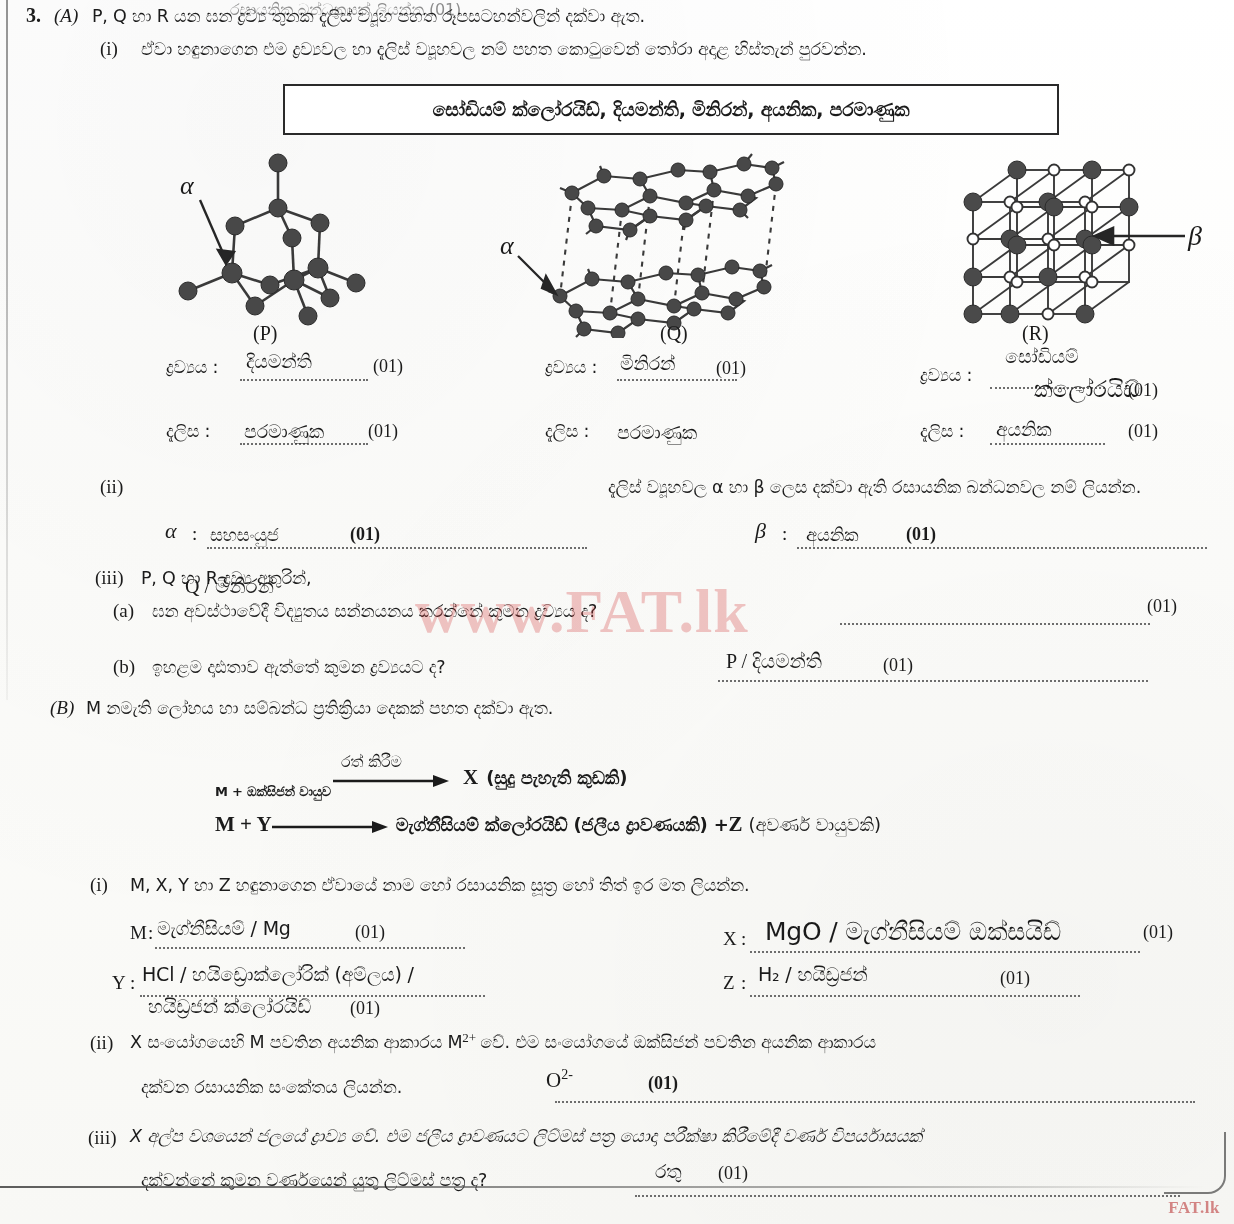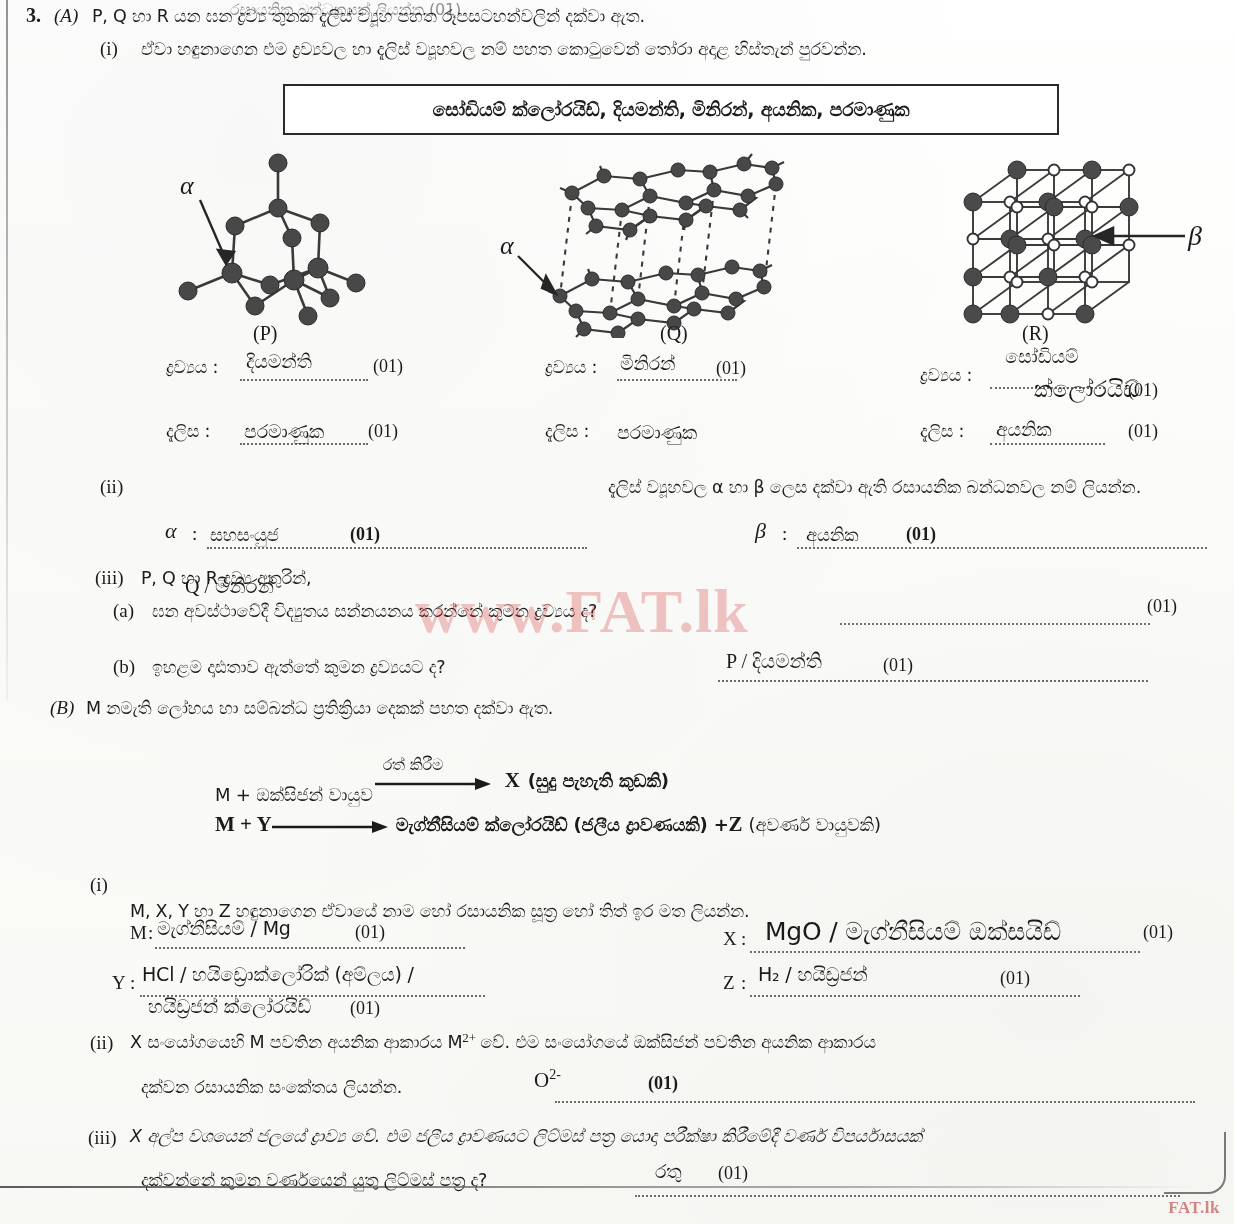--- a/index.html
+++ b/index.html
@@ -423,21 +423,21 @@
   <div class="abs" style="left:113px; top:656px; font-size:19px;">(b)</div>
   <div class="abs sin" style="left:152px; top:657px; width:560px;">ඉහළම දෘඪතාව ඇත්තේ කුමන ද්‍රව්‍යයට ද?</div>
   <span class="abs dots" style="left:718px; top:679px; width:430px;"></span>
   <div class="abs ansSerif" style="left:726px; top:650px; font-size:20px;">P / දියමන්ති</div>
   <div class="abs mark" style="left:883px; top:655px;">(01)</div>
 
   <div class="abs ital" style="left:50px; top:697px; font-size:19px;">(B)</div>
   <div class="abs sin" style="left:86px; top:698px; width:1000px;">M නමැති ලෝහය හා සම්බන්ධ ප්‍රතික්‍රියා දෙකක් පහත දක්වා ඇත.</div>
 
   <div class="abs" style="left:215px; top:755px; display:flex; align-items:center;">
-    <span class="sin" style="font-weight:normal; font-size:18px;margin-top:29px;">M + ඔක්සිජන් වායුව</span>
+    <span class="sin" style="font-weight:bold; font-size:13px;margin-top:29px;">M + ඔක්සිජන් වායුව</span>
     <span style="position:relative; display:inline-block; width:120px; height:34px; margin:0 2px;">
       <span class="sin" style="position:absolute; left:8px; top:-9px; font-size:16px;">රත් කිරීම</span>
       <svg width="120" height="20" viewBox="0 0 120 20" style="position:absolute; left:0; top:12px;">
         <line x1="0" y1="8" x2="104" y2="8" stroke="#1b1b1b" stroke-width="2.4"></line>
         <polygon points="116,8 100,2 100,14" fill="#1b1b1b"></polygon>
       </svg>
     </span>
     <span style="font-weight:bold; font-size:21px; margin-left:8px;">X</span>
     <span class="sin" style="margin-left:8px; font-size:18px;font-weight:bold;">(සුදු පැහැති කුඩකි)</span>
   </div>
@@ -449,21 +449,21 @@
         <line x1="0" y1="12" x2="104" y2="12" stroke="#1b1b1b" stroke-width="2.4"></line>
         <polygon points="116,12 100,6 100,18" fill="#1b1b1b"></polygon>
       </svg>
     </span>
     <span class="sin" style="font-weight:bold; font-size:18px; margin-left:4px;">මැග්නීසියම් ක්ලෝරයිඩ් (ජලීය ද්‍රාවණයකි) + </span>
     <span style="font-weight:bold; font-size:21px;">Z</span>
     <span class="sin" style="margin-left:6px; font-size:18px;">(අවර්ණ වායුවකි)</span>
   </div>
 
   <div class="abs" style="left:90px; top:874px; font-size:19px;">(i)</div>
-  <div class="abs sin" style="left:130px; top:875px; width:1060px;margin-top:26px;">M, X, Y හා Z හඳුනාගෙන ඒවායේ නාම හෝ රසායනික සූත්‍ර හෝ තිත් ඉර මත ලියන්න.</div>
+  <div class="abs sin" style="left:130px; top:875px; width:1060px;">M, X, Y හා Z හඳුනාගෙන ඒවායේ නාම හෝ රසායනික සූත්‍ර හෝ තිත් ඉර මත ලියන්න.</div>
 
   <div class="abs" style="left:130px; top:922px; font-size:19px;">M</div>
   <div class="abs" style="left:148px; top:922px; font-size:19px;">:</div>
   <span class="abs dots" style="left:155px; top:946px; width:310px;"></span>
   <div class="abs sin ans" style="left:157px; top:917px; font-size:19px;">මැග්නීසියම් / Mg</div>
   <div class="abs mark" style="left:355px; top:922px;">(01)</div>
 
   <div class="abs" style="left:723px; top:928px; font-size:19px;">X</div>
   <div class="abs" style="left:741px; top:928px; font-size:19px;">:</div>
   <span class="abs dots" style="left:750px; top:950px; width:390px;"></span>
@@ -483,21 +483,21 @@
   <div class="abs sin ans" style="left:758px; top:963px; font-size:19px;">H₂ / හයිඩ්‍රජන්</div>
   <div class="abs mark" style="left:1000px; top:968px;">(01)</div>
 
   <div class="abs" style="left:90px; top:1032px; font-size:19px;">(ii)</div>
   <div class="abs" style="left:130px; top:1030px; width:1090px;">
     <span class="sin">X සංයෝගයෙහි M පවතින අයනික ආකාරය M</span><span class="sup" style="font-size:13px;">2+</span>
     <span class="sin">වේ. එම සංයෝගයේ ඔක්සිජන් පවතින අයනික ආකාරය</span>
   </div>
   <div class="abs sin" style="left:141px; top:1077px;">දක්වන රසායනික සංකේතය ලියන්න.</div>
   <span class="abs dots" style="left:555px; top:1100px; width:640px;"></span>
-  <div class="abs" style="left:534px; top:1067px; font-size:21px;">
+  <div class="abs" style="left:546px; top:1067px; font-size:21px;">
     <span>O</span><span class="sup" style="font-size:14px;">2-</span>
   </div>
   <div class="abs mark" style="left:648px; top:1073px; font-weight:bold;">(01)</div>
 
   <div class="abs" style="left:88px; top:1127px; font-size:19px;">(iii)</div>
   <div class="abs sin" style="left:130px; top:1126px; width:1095px;font-style:italic;">X අල්ප වශයෙන් ජලයේ ද්‍රාව්‍ය වේ. එම ජලීය ද්‍රාවණයට ලිට්මස් පත්‍ර යොදා පරීක්ෂා කිරීමේදී වර්ණ විපර්යාසයක්</div>
   <div class="abs sin" style="left:141px; top:1170px;">දක්වන්නේ කුමන වර්ණයෙන් යුතු ලිට්මස් පත්‍ර ද?</div>
   <span class="abs dots" style="left:635px; top:1194px; width:545px;"></span>
   <div class="abs sin ans" style="left:655px; top:1160px; font-size:19px;">රතු</div>
   <div class="abs mark" style="left:718px; top:1163px;">(01)</div>

